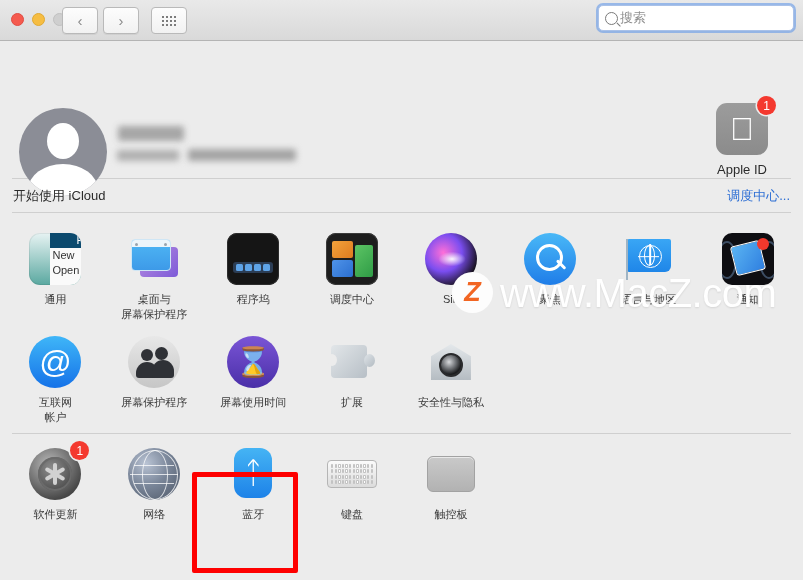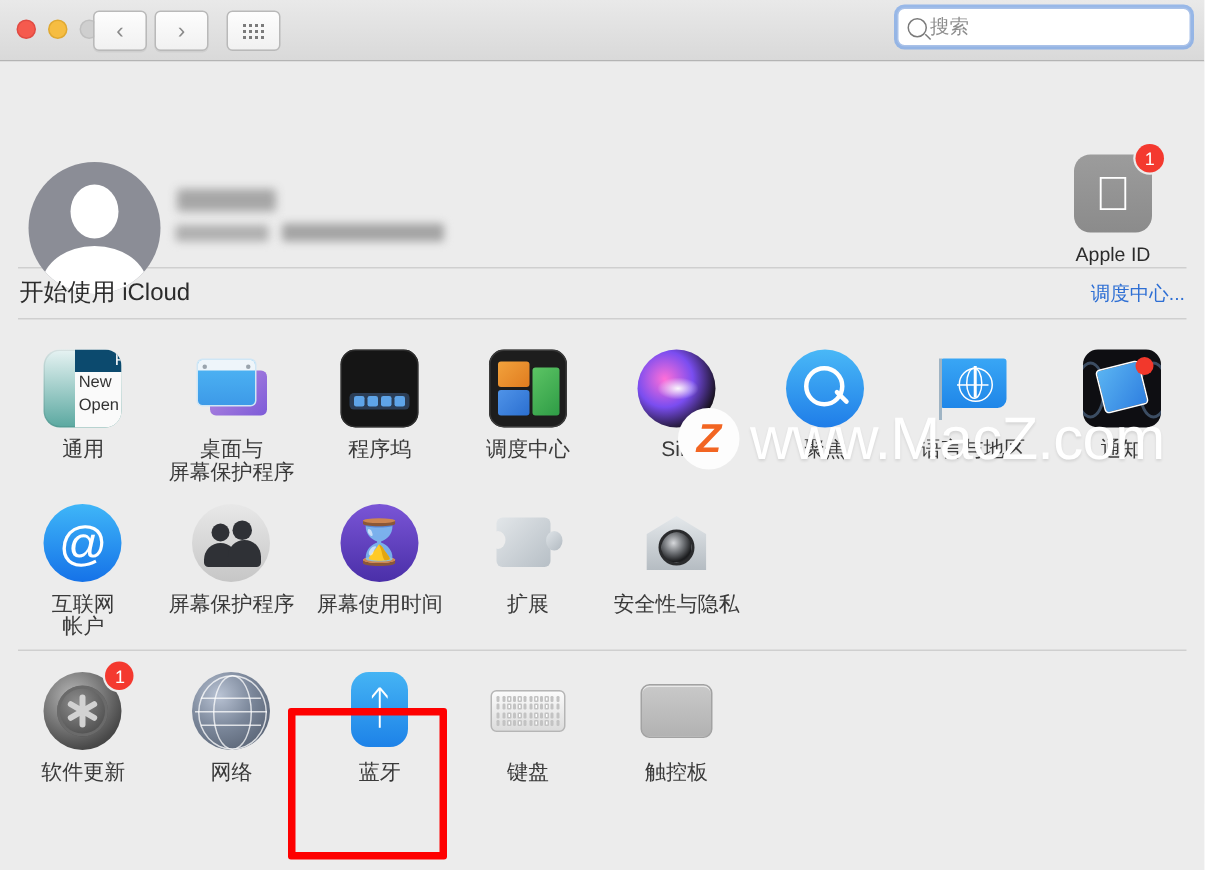--- a/index.html
+++ b/index.html
@@ -225,21 +225,21 @@
     margin: 0 12px;
   }
   .icloud-row {
     position: relative;
     height: 33px;
     display: flex;
     align-items: center;
     padding: 0 13px;
     justify-content: space-between;
   }
-  .icloud-text { font-size: 16px; color: #2b2b2b; }
+  .icloud-text { font-size: 13px; color: #2b2b2b; }
   .icloud-link { font-size: 13px; color: #2e6fd4; }
 
   
   .grid-section { padding: 14px 0 6px; }
   .row {
     display: grid;
     grid-template-columns: repeat(8, 1fr);
     padding: 0 6px;
   }
   .pref {
@@ -250,21 +250,21 @@
     flex-direction: column;
     align-items: center;
     text-align: center;
   }
   .pref .icon {
     position: relative;
     width: 52px; height: 52px;
     margin-bottom: 7px;
   }
   .pref .label {
-    font-size: 14px;
+    font-size: 11px;
     color: #3a3a3a;
     line-height: 15px;
     max-width: 92px;
     white-space: pre-line;
   }
 
   
   .ic-general {
     border-radius: 11px;
     background: linear-gradient(to bottom, #e7f3f3, #5aa8a0);

